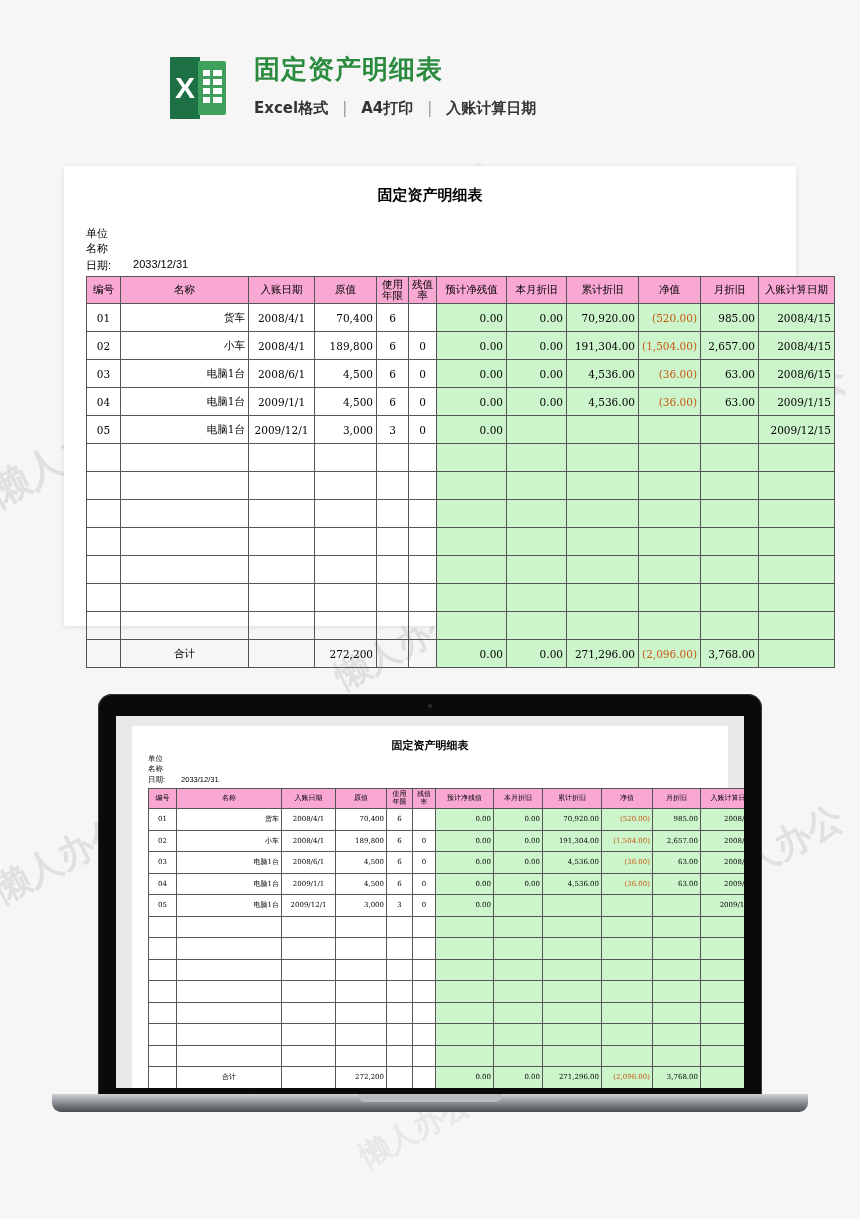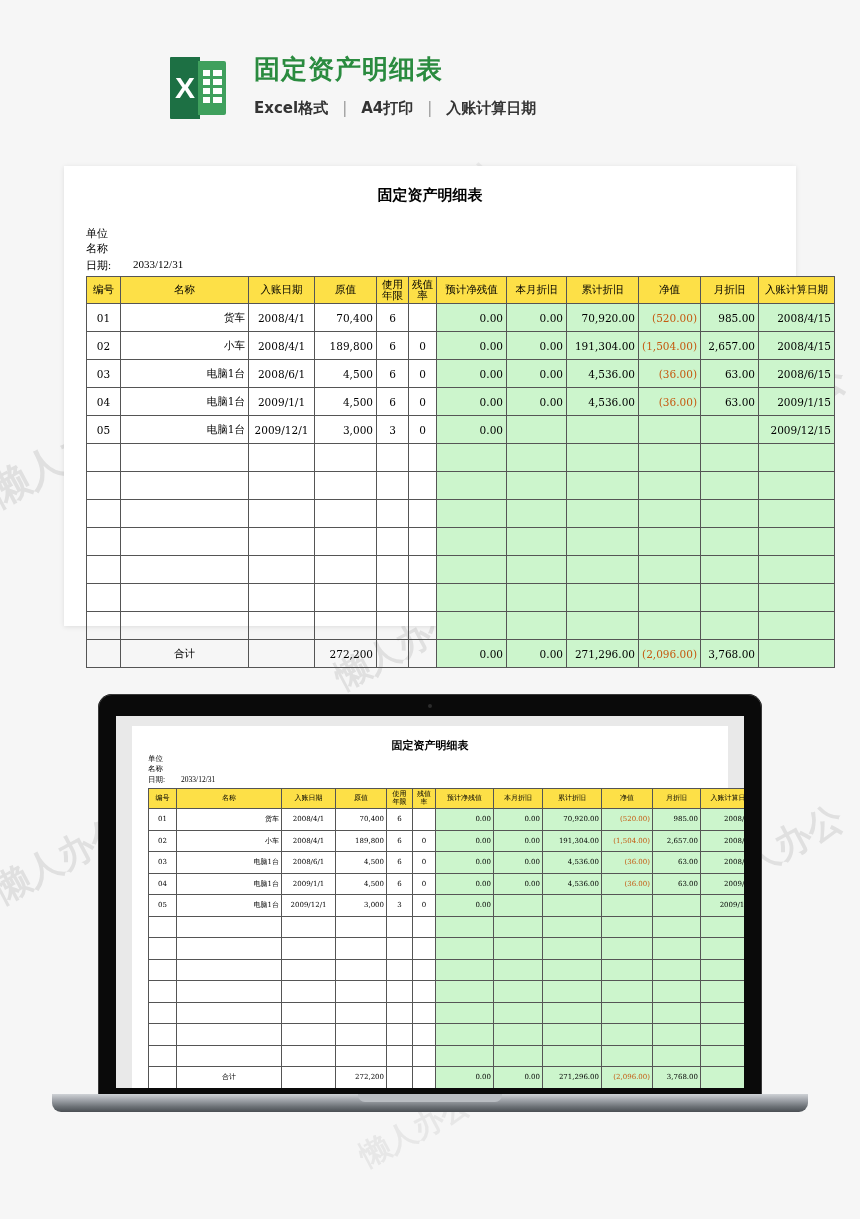--- a/index.html
+++ b/index.html
@@ -131,41 +131,41 @@
     background: #ffffff;
     color: #000;
     font-family: "DejaVu Serif", "Liberation Serif", serif;
   }
   .sheet-title {
     text-align: center;
     font-weight: 700;
     font-family: "DejaVu Sans", sans-serif;
   }
   .meta {
-    font-family: Liberation Serif, serif;
+    font-family: Liberation Sans, sans-serif;
   }
   .meta .ml { line-height: 1.35; }
   .meta-date { display: flex; }
   .meta-date .dlabel { }
   .meta-date .dval { }
 
   table.fa {
     border-collapse: collapse;
     table-layout: fixed;
     width: 100%;
     font-family: "DejaVu Serif", "Liberation Serif", serif;
   }
   table.fa th, table.fa td {
     border: 1px solid #555;
     padding: 0 3px;
     overflow: hidden;
     white-space: nowrap;
   }
   table.fa th {
-    background: #fde047;
+    background: #f9a8d4;
     font-weight: 400;
     text-align: center;
     line-height: 1.05;
   }
   table.fa td.num { text-align: right; }
   table.fa td.ctr { text-align: center; }
   table.fa td.lft { text-align: right; }
   table.fa td.green { background: #ccf5cc; }
   table.fa td.neg { color: #c55a11; }
 

